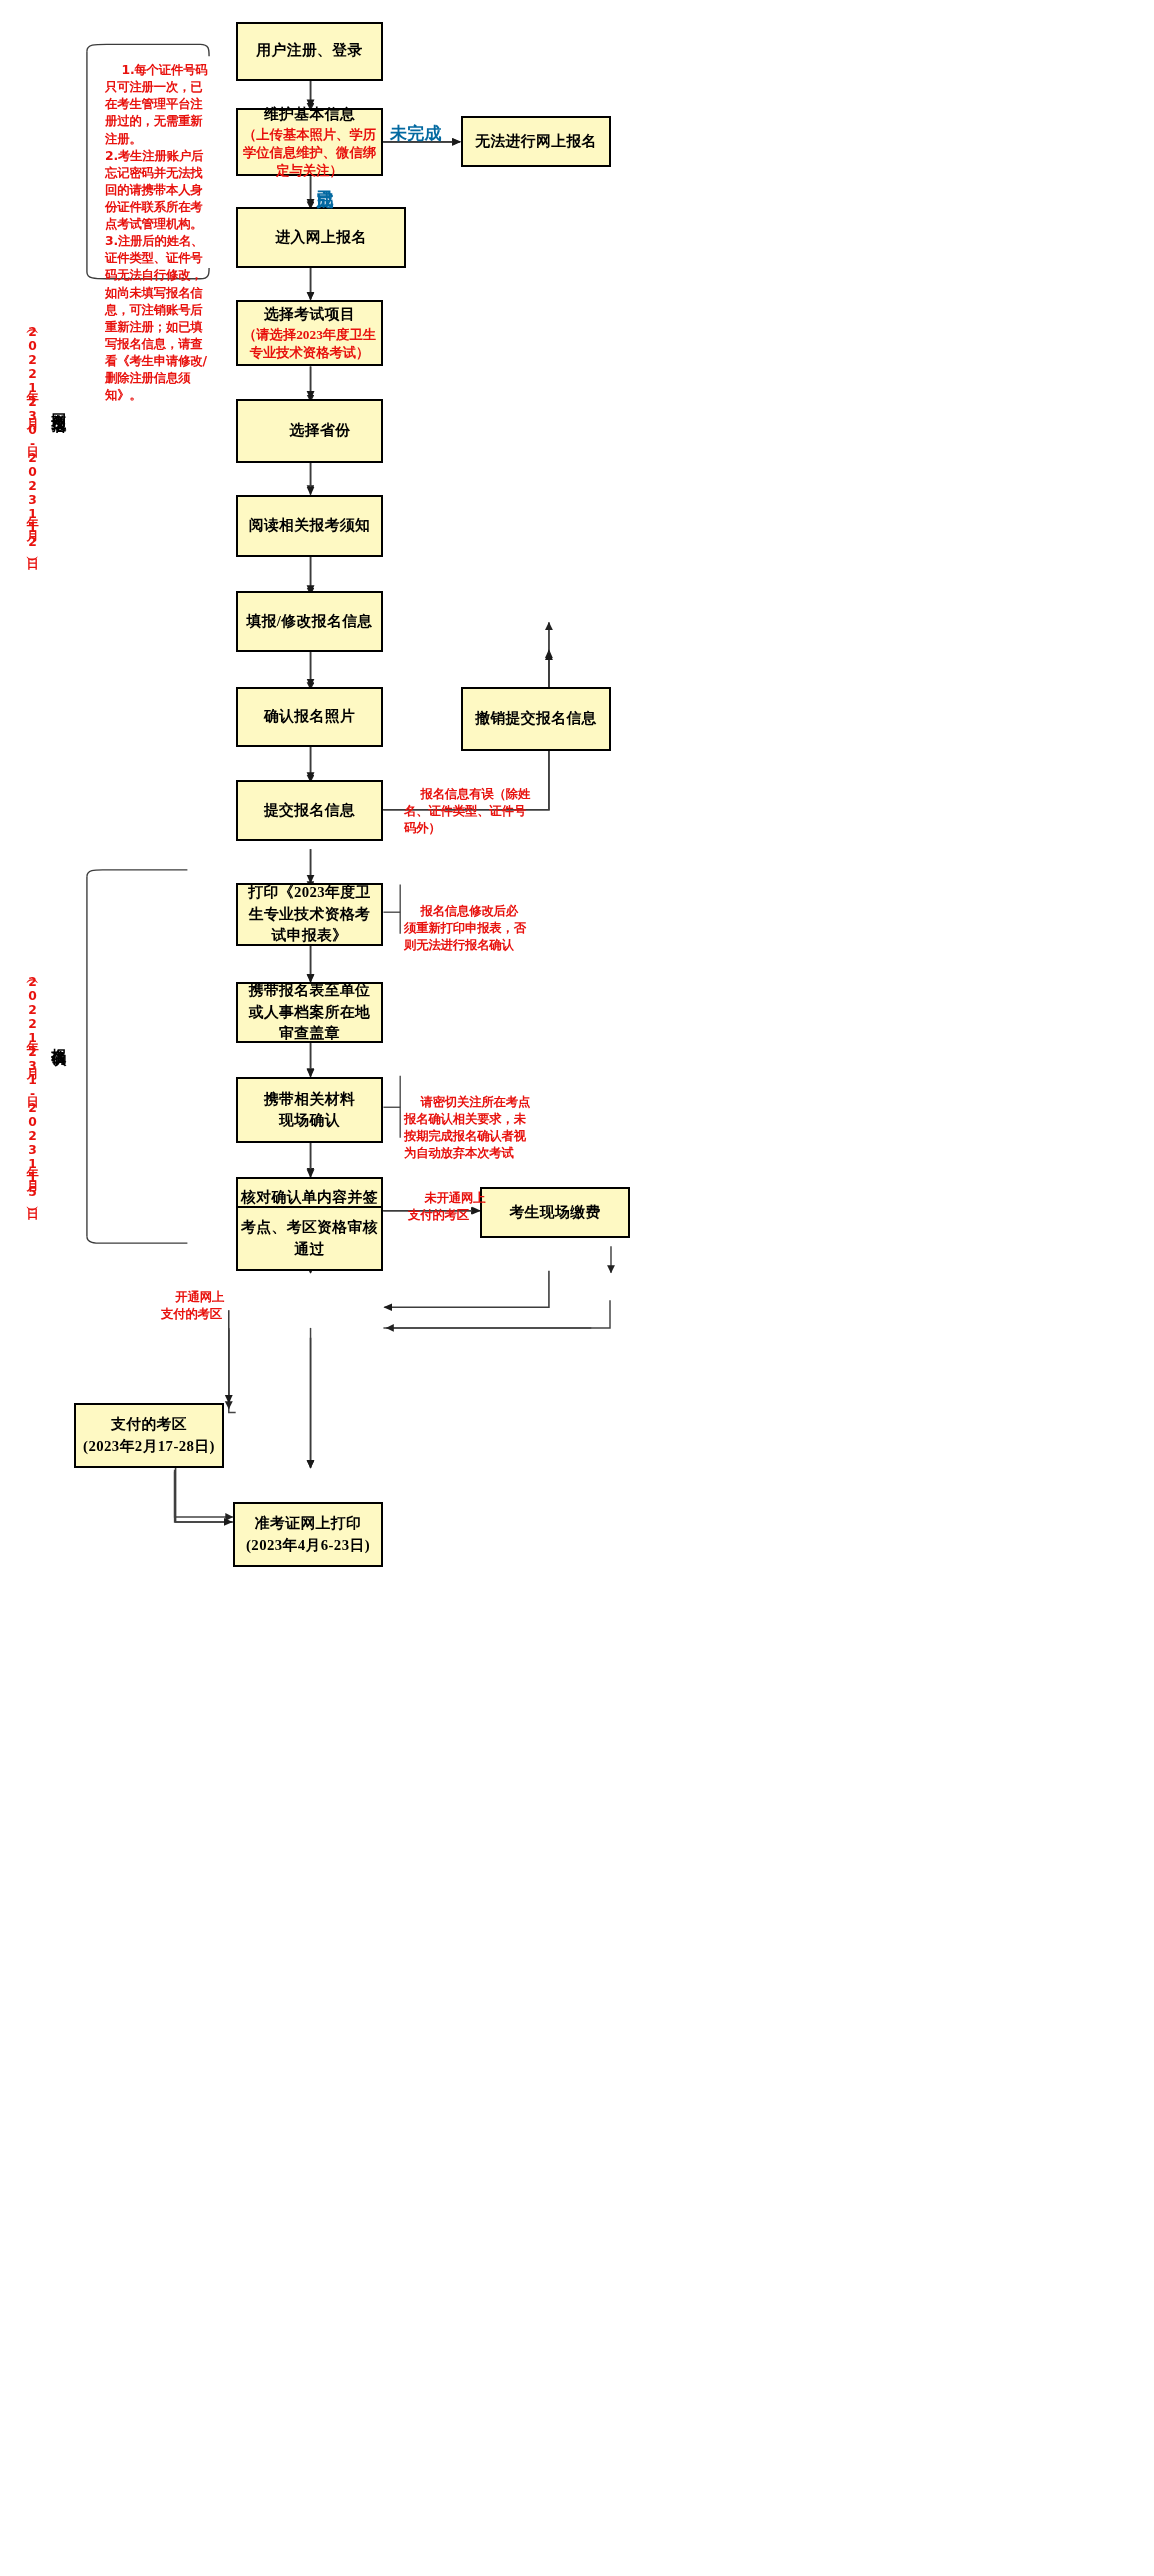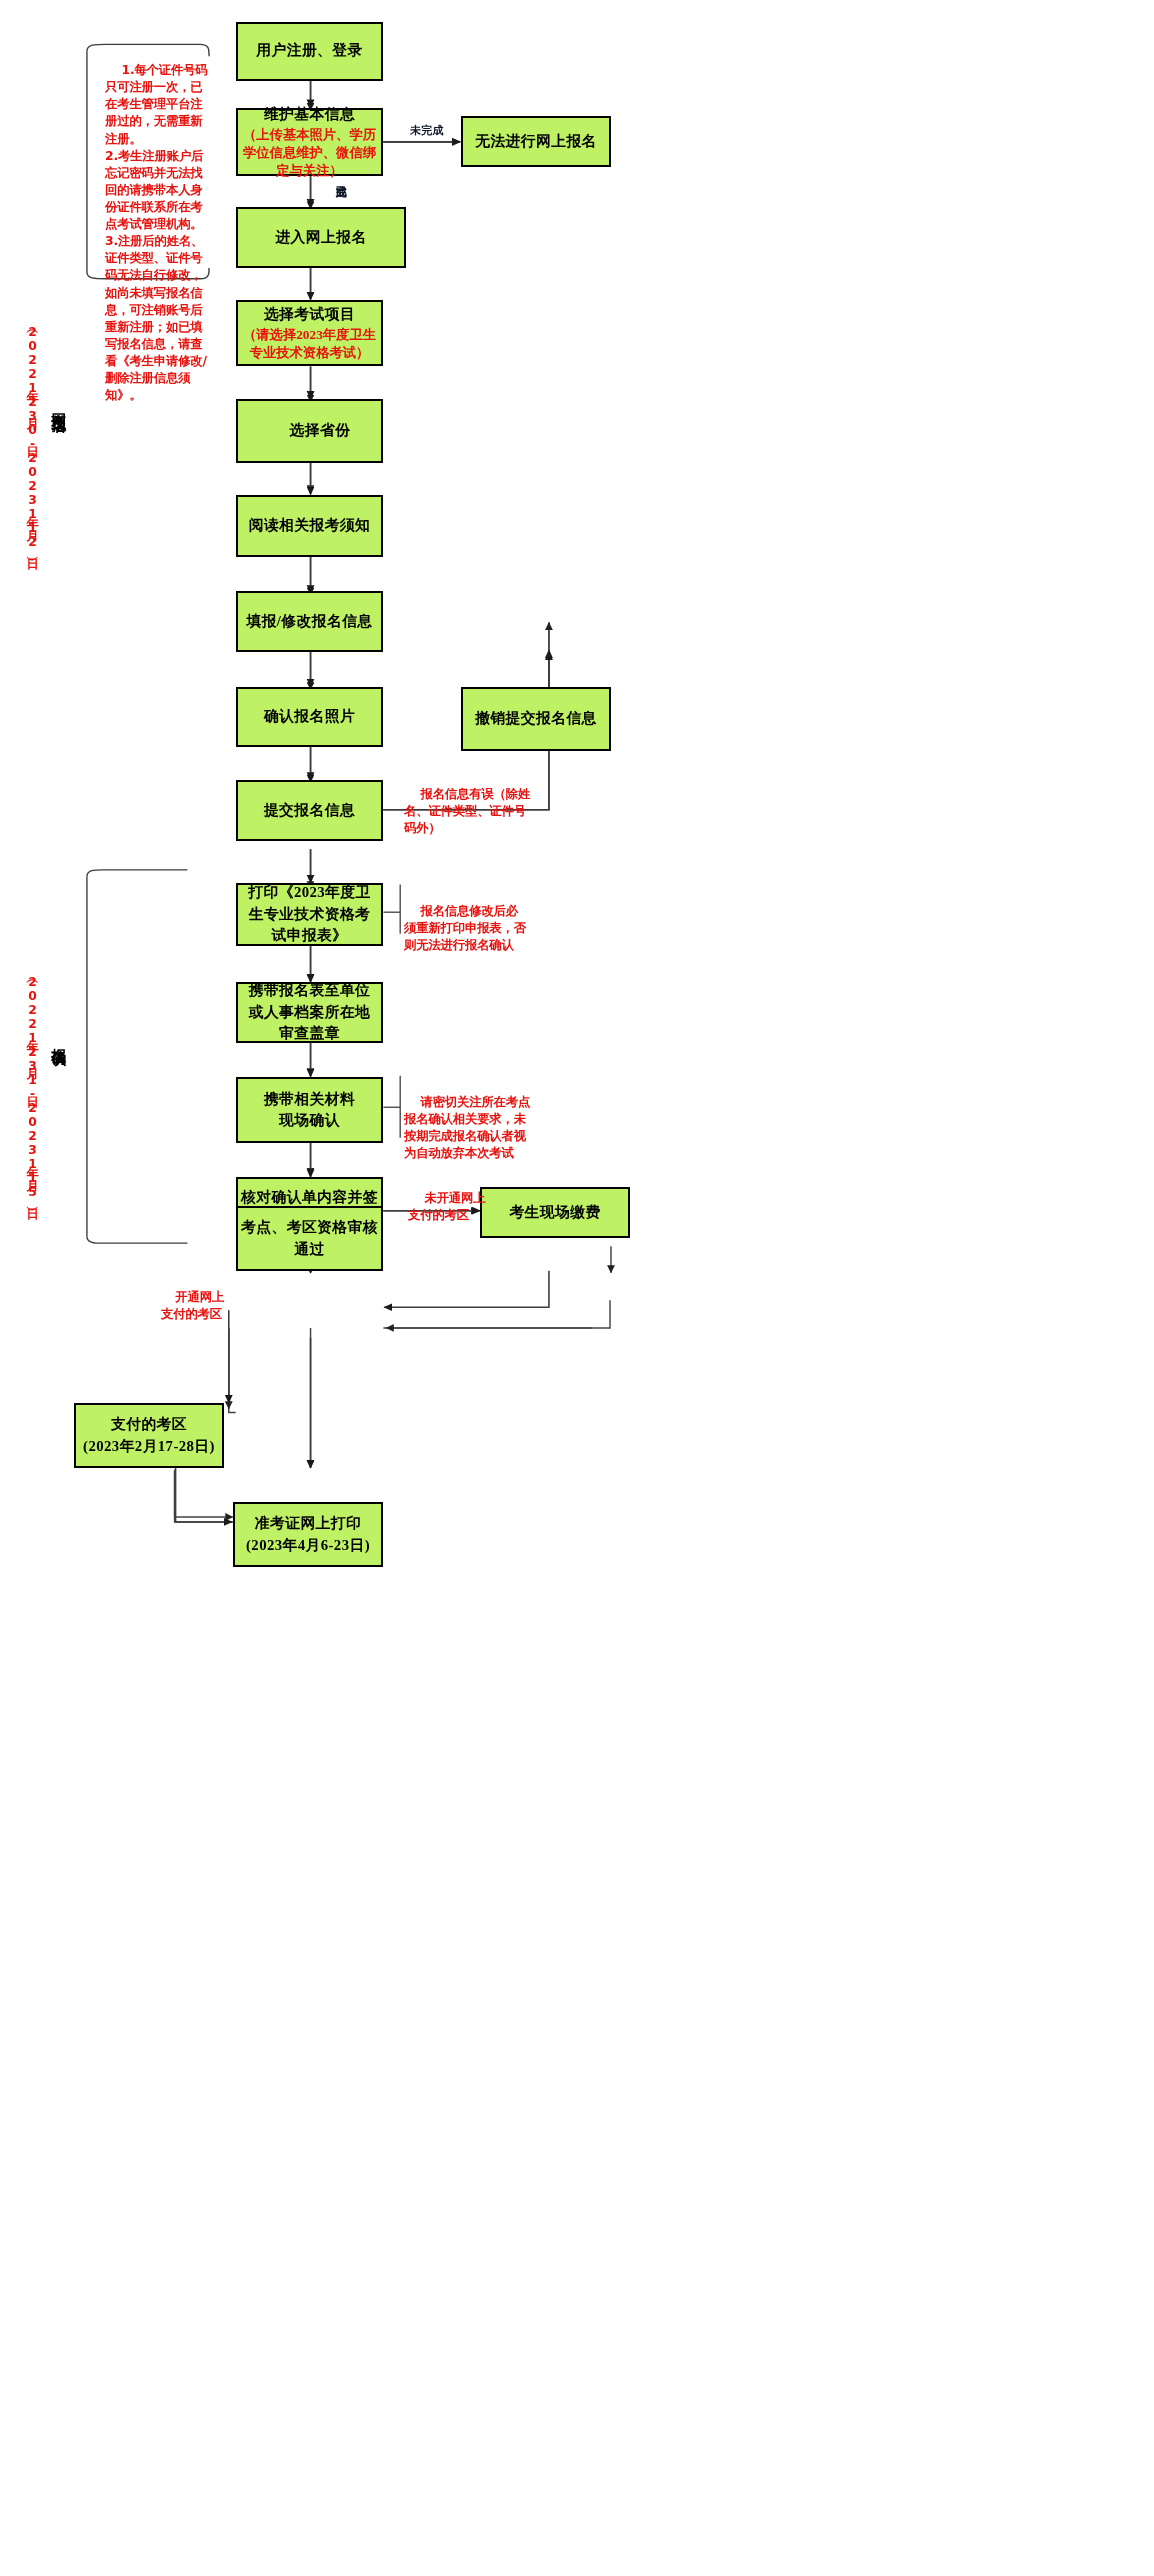--- a/index.html
+++ b/index.html
@@ -5,21 +5,21 @@
   html,body{margin:0;padding:0;background:#ffffff;}
   body{
     font-family:"Liberation Serif","DejaVu Serif",serif;
     width:1155px;height:2576px;position:relative;overflow:hidden;
   }
   #canvas{position:absolute;left:0;top:0;width:1155px;height:2576px;}
   svg.lines{position:absolute;left:0;top:0;width:1155px;height:2576px;pointer-events:none;}
 
   .node{
     position:absolute;
-    background:#bef264;
+    background:#fef9c3;
     border:2.2px solid #000000;
     box-sizing:border-box;
     display:flex;align-items:center;justify-content:center;
     text-align:center;
     color:#000000;
     font-family:"Liberation Serif","DejaVu Serif",serif;
     font-weight:700;
     font-size:14.8px;
     line-height:1.45;
     letter-spacing:0.4px;
@@ -39,27 +39,26 @@
     color:#e8120e;
     font-family:"DejaVu Sans","Liberation Sans",sans-serif;
     font-weight:700;
     font-size:12.4px;
     line-height:1.38;
     letter-spacing:-0.2px;
     white-space:pre-wrap;
   }
   .blacklabel{
     position:absolute;
-    color:#0f172a;
+    color:#0369a1;
     font-family:"Liberation Serif","DejaVu Serif",serif;
     font-weight:700;
-    font-size:11px;
+    font-size:17px;
     line-height:1.2;
     letter-spacing:0.3px;
-    margin-left:20px;
   }
   .vlabel{
     position:absolute;
     writing-mode:vertical-rl;
     text-orientation:upright;
     font-family:"Liberation Serif","DejaVu Serif",serif;
     font-weight:700;
     letter-spacing:1px;
   }
   .vlabel.blk{color:#000;font-size:14.8px;}

